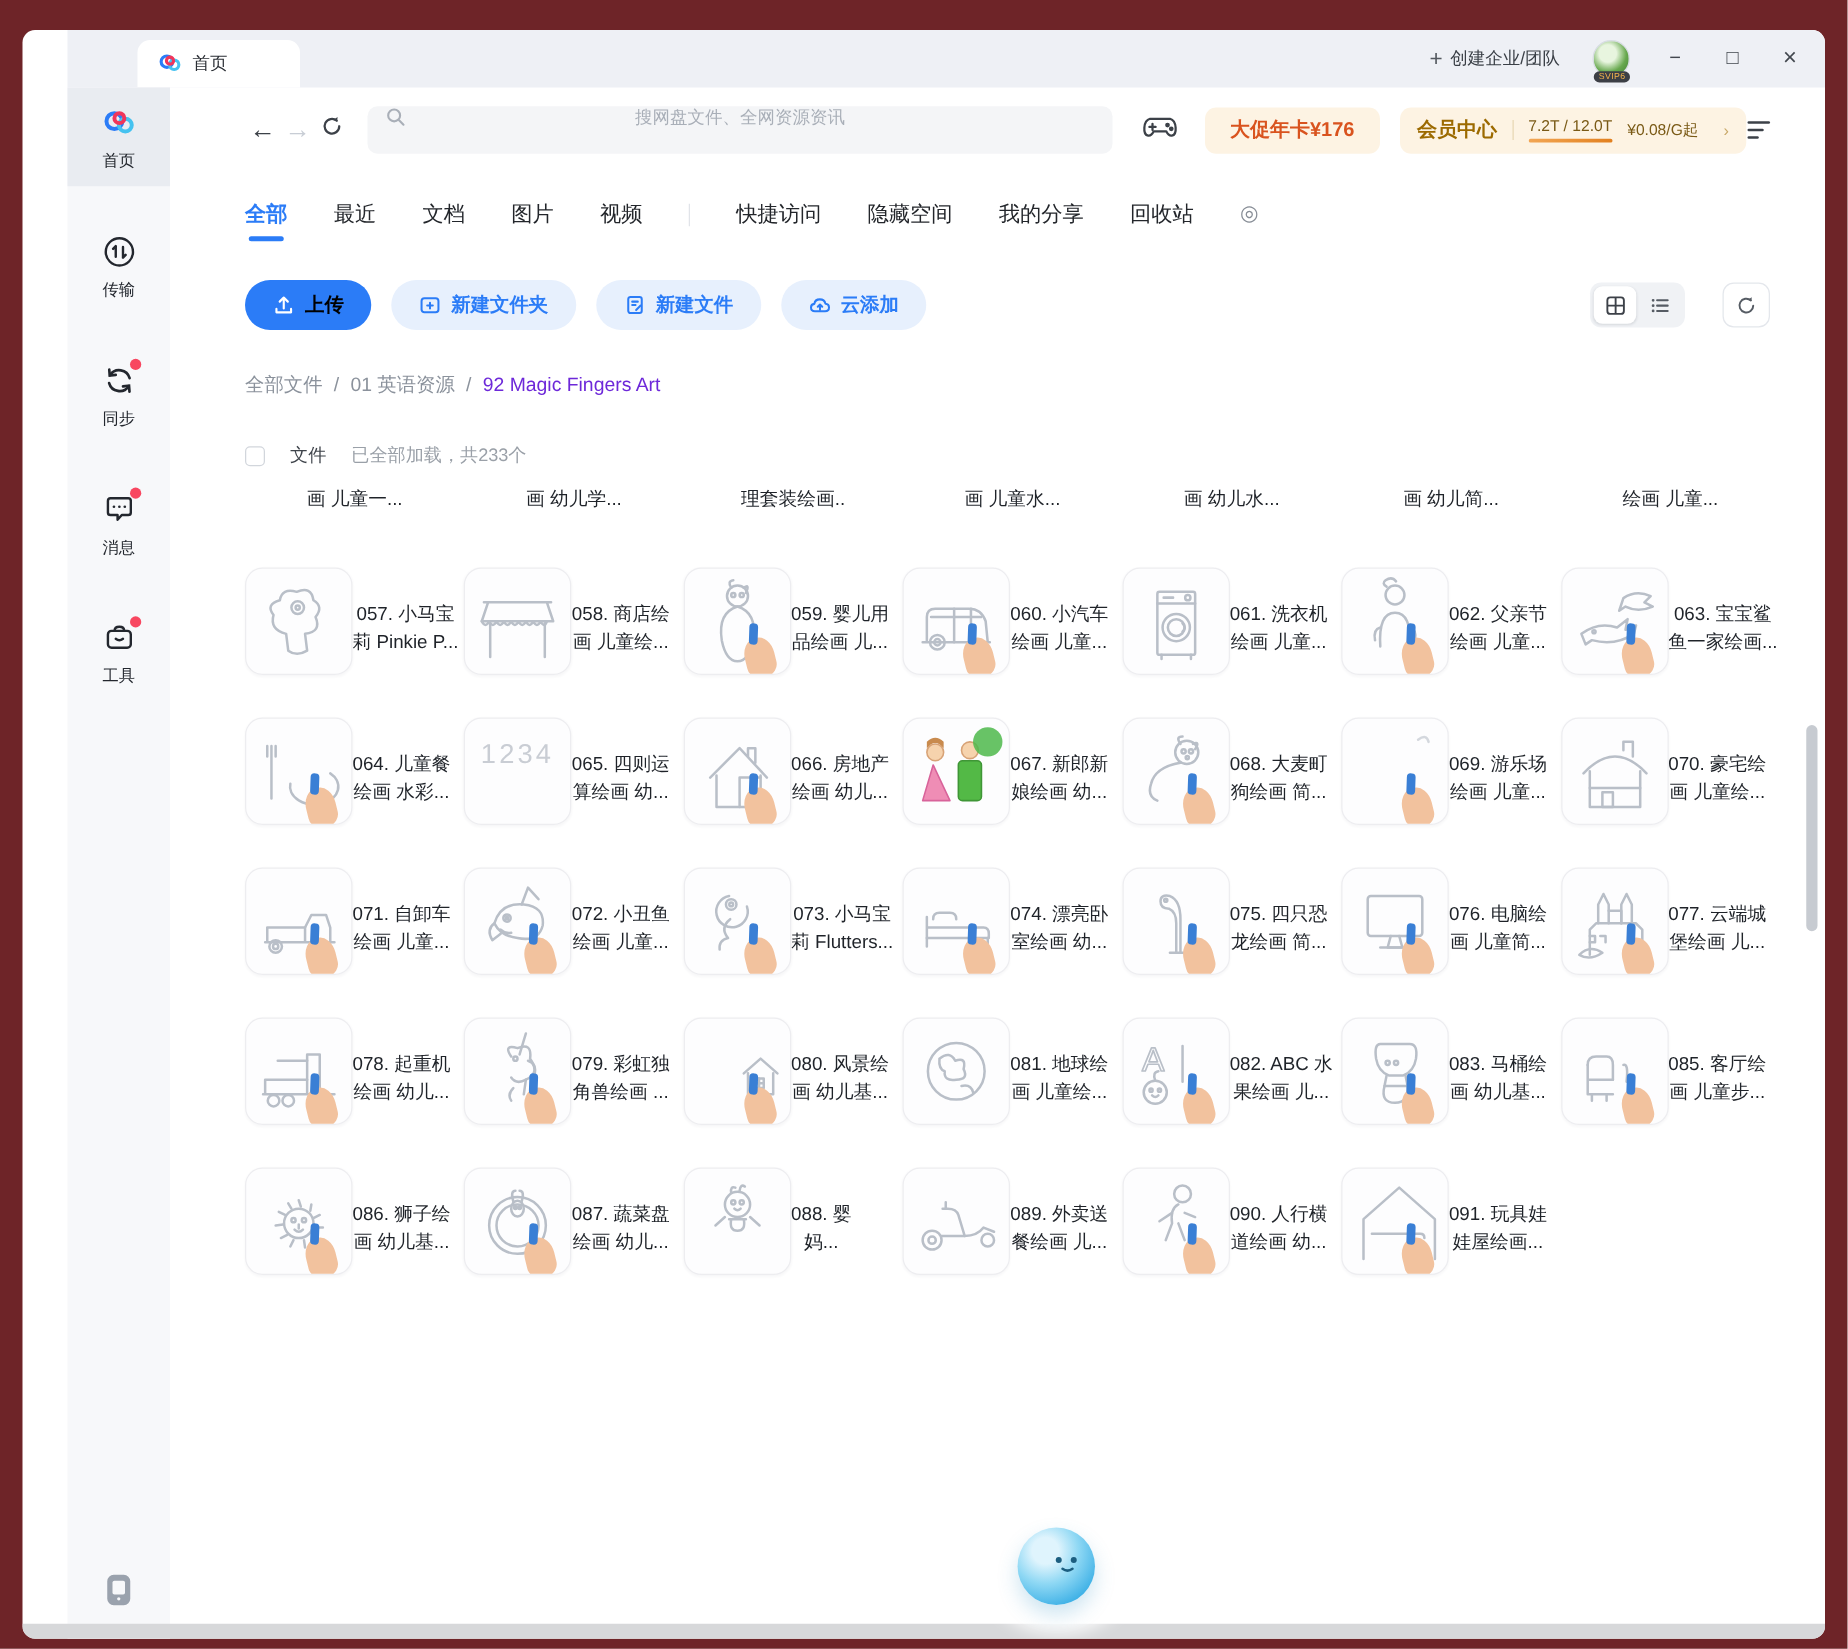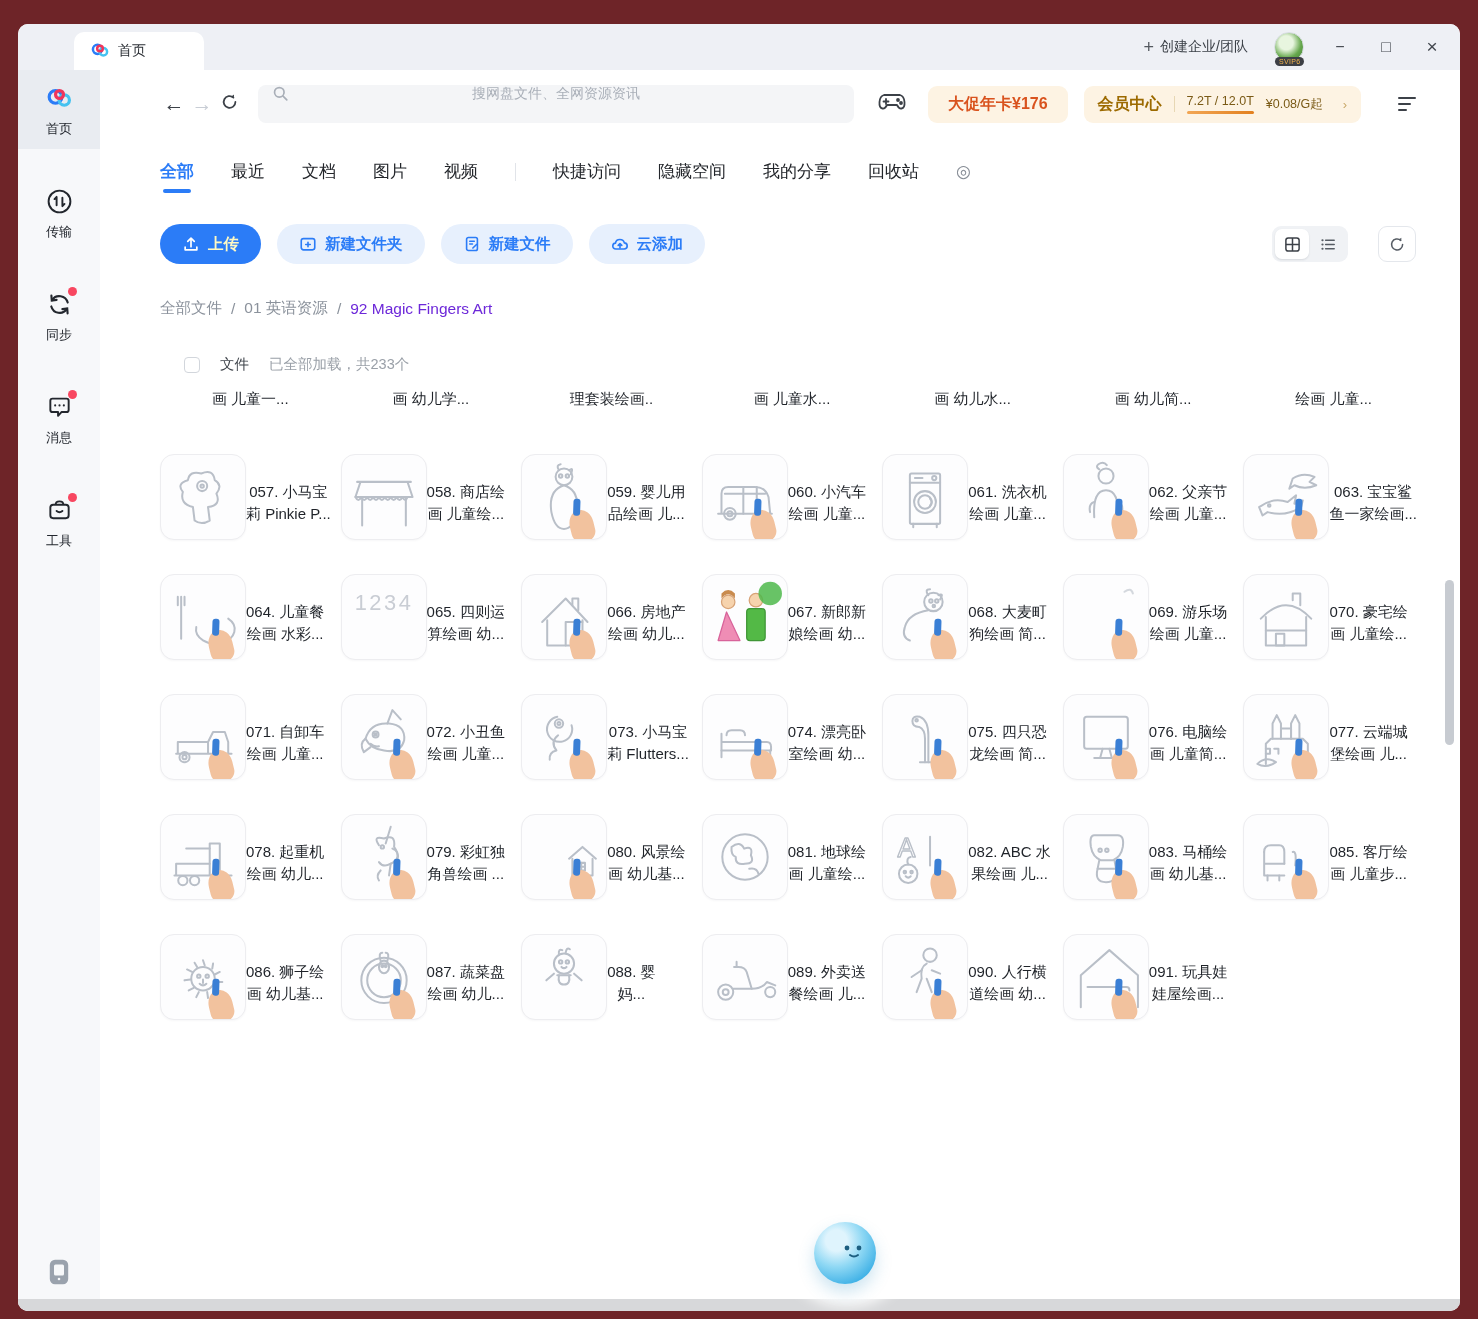--- a/index.html
+++ b/index.html
@@ -4,21 +4,21 @@
 <style>
   * { margin:0; padding:0; box-sizing:border-box; }
   html,body { width:1478px; height:1319px; }
   body {
     font-family:"Liberation Sans","DejaVu Sans",sans-serif;
     background:#6e2428; position:relative; overflow:hidden;
   }
   .window {
     position:absolute; left:18px; top:24px; width:1442px; height:1287px;
     background:#fff; border-radius:10px; overflow:hidden;
-    display:flex; flex-direction:column;
+    display:flex; flex-direction:column;padding-left:36px;
   }
   
   .titlebar {
     height:46px; background:#eef0f5; display:flex; align-items:flex-end; flex:0 0 46px;
     position:relative;
   }
   .tab {
     margin-left:56px; width:130px; height:38px; background:#fff;
     border-radius:10px 10px 0 0; display:flex; align-items:center; gap:8px;
     padding-left:16px; font-size:14px; color:#2a2e34;
@@ -107,38 +107,38 @@
   }
   .tab-divider { width:1px; height:18px; background:#e1e4e9; margin-top:3px; }
   .tab-gear { font-size:17px; color:#878d96; margin-top:1px; }
   
   .actions { margin-top:28px; display:flex; align-items:center; gap:16px; padding-right:44px; }
   .btn {
     height:40px; border-radius:20px; display:flex; align-items:center; gap:8px;
     padding:0 22px; font-size:15.5px; font-weight:bold; cursor:default;
   }
   .btn svg { width:18px; height:18px; }
-  .btn.primary { background:#2b7cf7; color:#fef9c3; }
+  .btn.primary { background:#2b7cf7; color:#000000; }
   .btn.soft { background:#e7f0fd; color:#2b7cf7; }
   .view-group {
     margin-left:auto; background:#f0f2f5; border-radius:9px; padding:3px; display:flex; gap:2px;
   }
   .view-btn { width:34px; height:30px; border-radius:7px; display:flex; align-items:center; justify-content:center; cursor:default; }
   .view-btn.active { background:#fff; box-shadow:0 1px 2px rgba(30,40,60,.12); }
   .view-btn svg { width:17px; height:17px; }
   .refresh-btn {
     margin-left:14px; width:38px; height:36px; border:1px solid #e4e7ec; border-radius:9px;
     display:flex; align-items:center; justify-content:center; background:#fff; cursor:default;
   }
   .refresh-btn svg { width:17px; height:17px; }
   
   .breadcrumb { margin-top:34px; font-size:15.5px; color:#8b929c; display:flex; gap:9px; align-items:center; }
   .crumb { cursor:default; }
   .crumb.current { color:#6d28d9;text-align:center; }
-  .filebar { margin-top:36px; display:flex; align-items:center; gap:20px;margin-left:24px; }
+  .filebar { margin-top:36px; display:flex; align-items:center; gap:20px; }
   .checkbox { width:16px; height:16px; border:1.5px solid #d2d6dc; border-radius:4px; background:#fff; cursor:default; }
   .filebar-label { font-size:14.5px; color:#3f444b; }
   .filebar-status { font-size:14.5px; color:#9aa0a8; }
   
   .file-grid {
     margin-top:16px; display:grid; grid-template-columns:repeat(7,1fr);
     row-gap:34px; padding-right:36px;
   }
   .partial-cell { display:flex; justify-content:center; align-items:flex-start; height:30px; font-size:15px; color:#1f2329; }
   .file-item { display:flex; flex-direction:row; align-items:center; cursor:default; }

